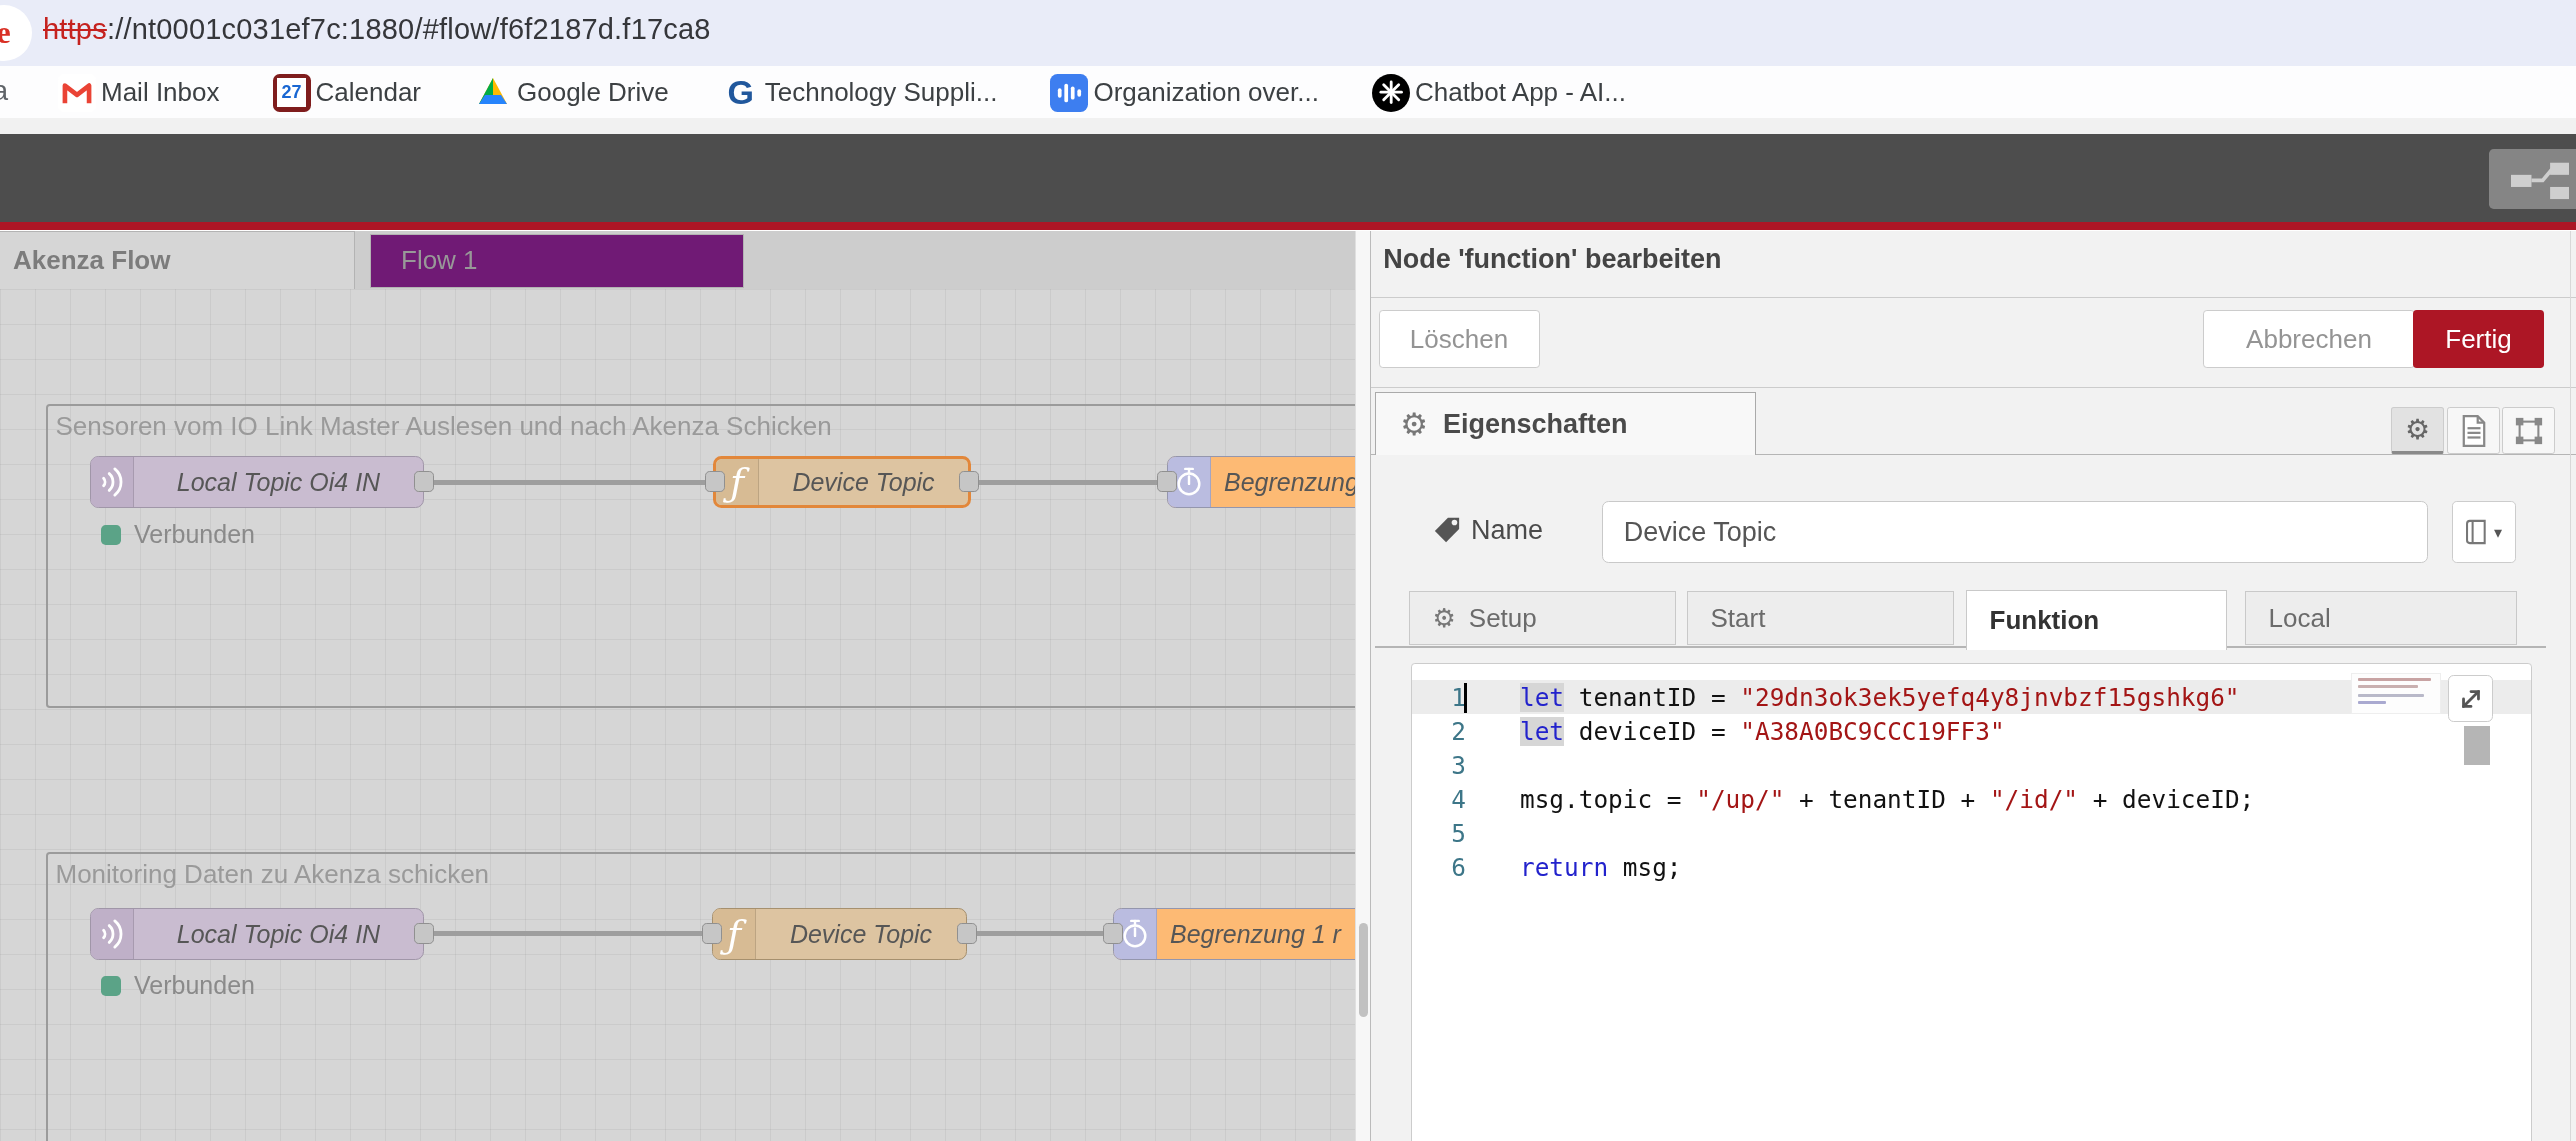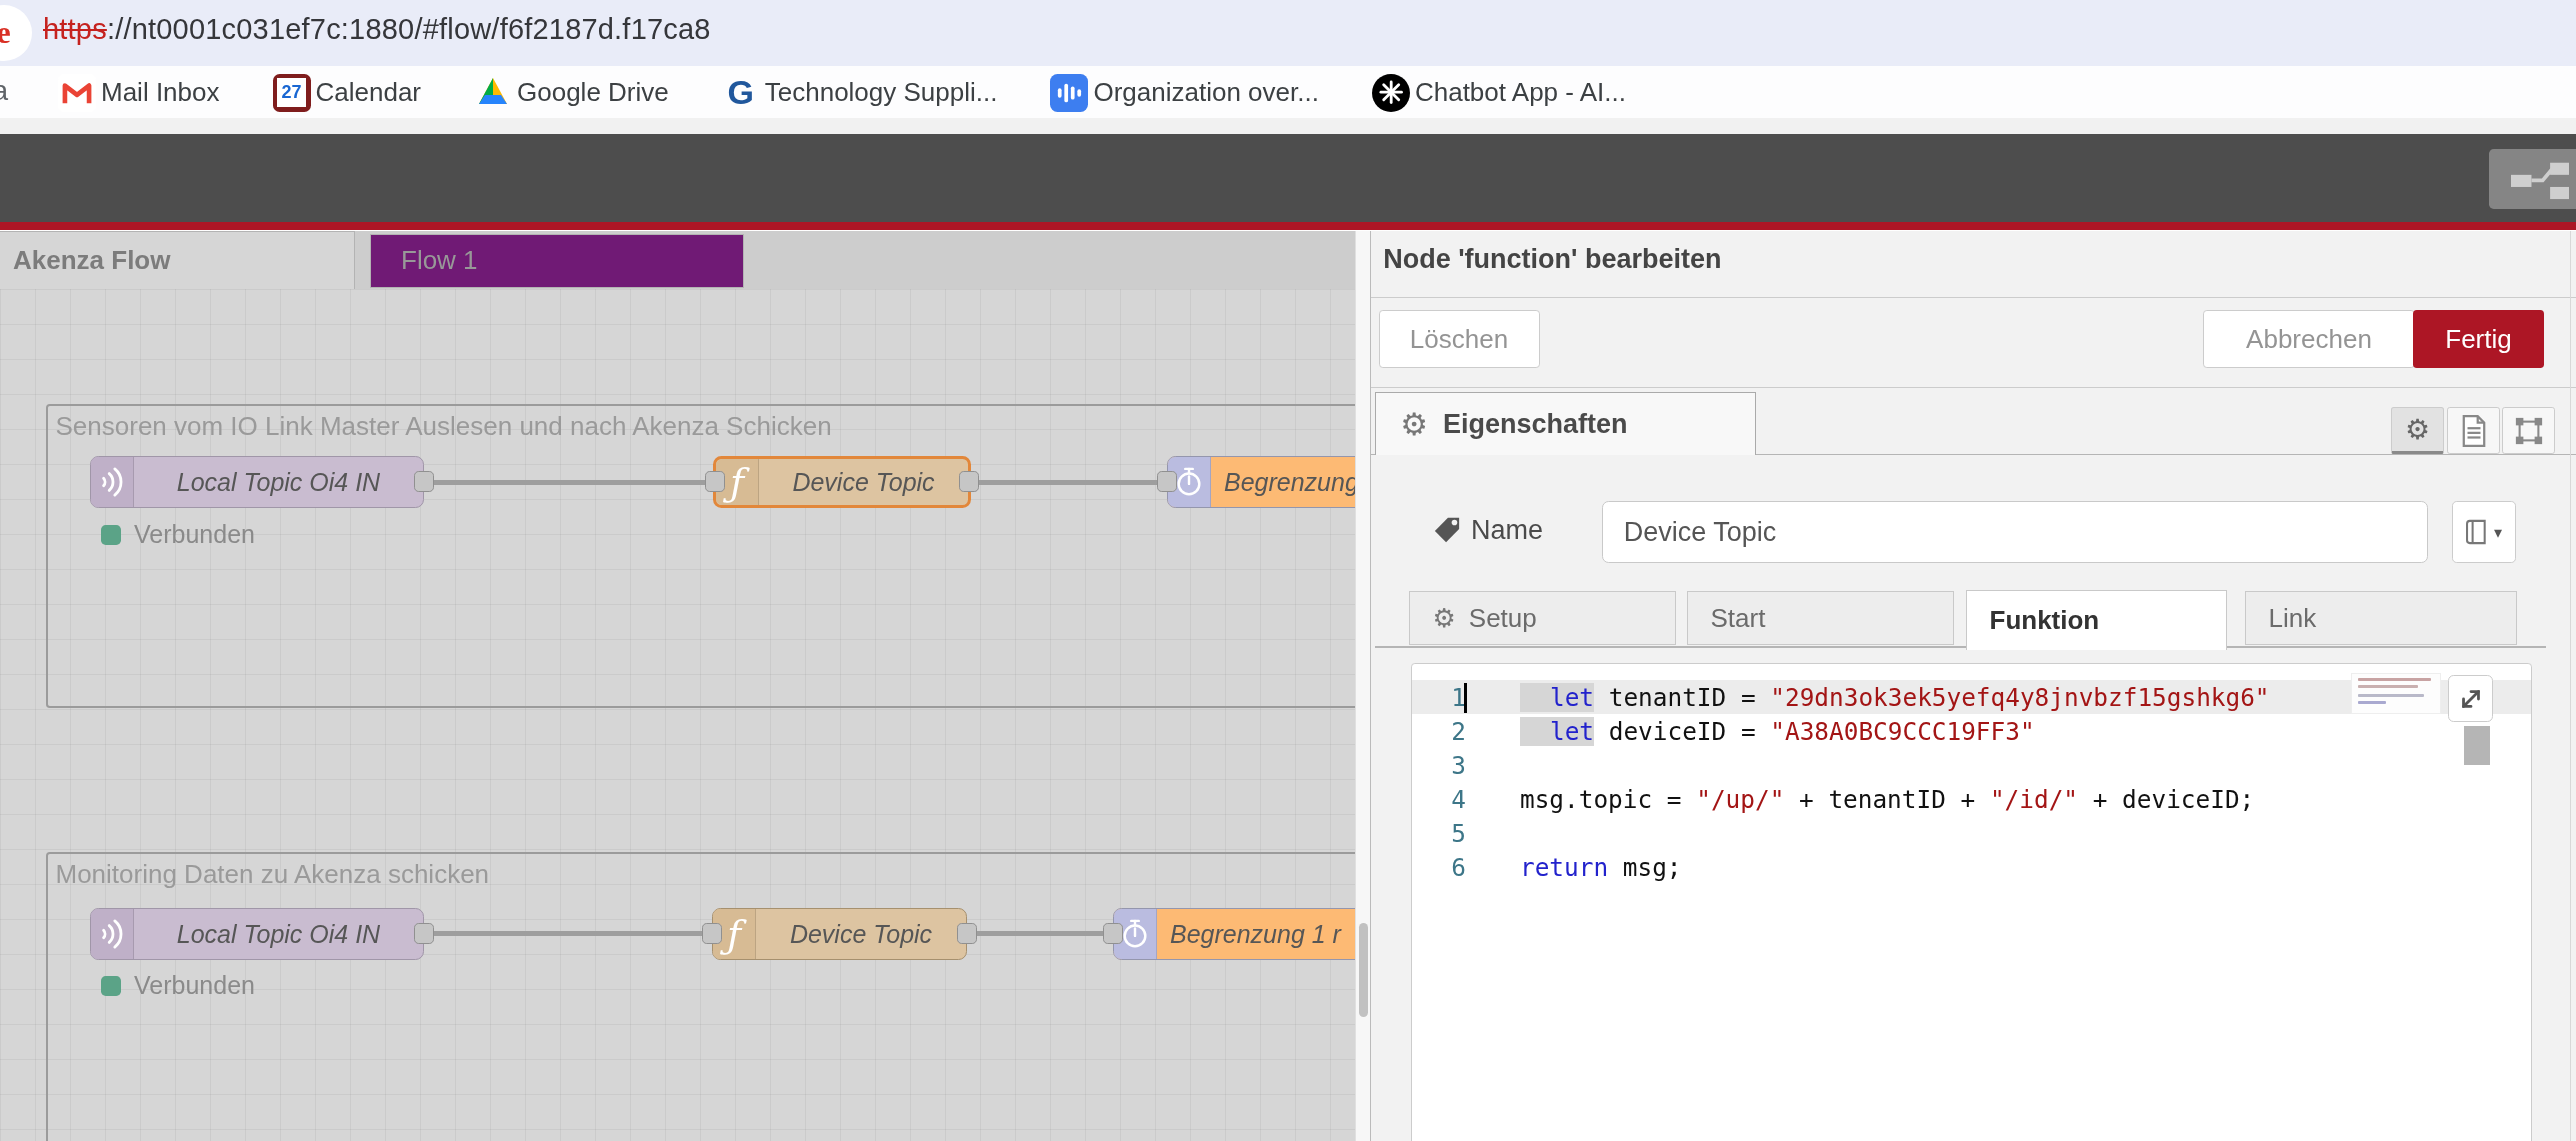--- a/index.html
+++ b/index.html
@@ -146,21 +146,21 @@
   #code-editor { position:absolute; left:40px; top:432px; width:1121px; height:488px;
     background:#fff; border:0.9px solid #ccc; border-radius:3.8px; overflow:hidden;
     font-family:"DejaVu Sans Mono", monospace; }
   #code-lines { position:absolute; left:0; top:16px; width:100%; }
   .code-line { display:flex; height:34px; align-items:center; }
   .code-line.active { background:#ececec; }
   .gutter-num { width:54px; text-align:right; color:#3d7688; font-size:24.4px; flex:0 0 auto; }
   .line-text { padding-left:54px; font-size:24.4px; color:#111; white-space:pre; position:relative; }
   .line-text .kw { color:#2222cc; }
   .line-text .str { color:#a31515; }
-  .line-text .hl { background:#d6d6d6;padding-left:30px; }
+  .line-text .hl { background:#d6d6d6; }
   .cursor { position:absolute; left:-1.9px; top:0.9px; width:2.8px; height:30px; background:#000; }
 
   #minimap { position:absolute; right:90px; top:9.4px; width:90px; height:41px;
     background:#fdfdfd; border:0.9px solid #eee; padding:3.8px 5.6px; }
   #minimap i { display:block; height:2.8px; margin-bottom:3.8px; border-radius:0.9px; }
   #expand-btn { position:absolute; right:38px; top:11.3px; width:45px; height:47px;
     background:#fff; border:0.9px solid #ccc; border-radius:5.6px; display:flex;
     align-items:center; justify-content:center; cursor:pointer; }
   #editor-scroll-thumb { position:absolute; right:41px; top:62px; width:26px; height:39px;
     background:#b5b5b5; }
@@ -428,21 +428,21 @@
     <span class="gear">⚙</span>
     <span>Setup</span>
   </div>
   <div class="func-tab" id="ftab-1">
     <span>Start</span>
   </div>
   <div class="func-tab" id="ftab-2">
     <span>Funktion</span>
   </div>
   <div class="func-tab" id="ftab-3">
-    <span>Link</span>
+    <span>Local</span>
   </div>
 
   <div id="code-editor">
     <div id="code-lines">
         <div class="code-line active">
           <span class="gutter-num">1</span>
           <span class="line-text"><span class="cursor"></span><span class="kw hl">let</span><span> tenantID = </span><span class="str">"29dn3ok3ek5yefq4y8jnvbzf15gshkg6"</span></span>
         </div>
         <div class="code-line">
           <span class="gutter-num">2</span>

